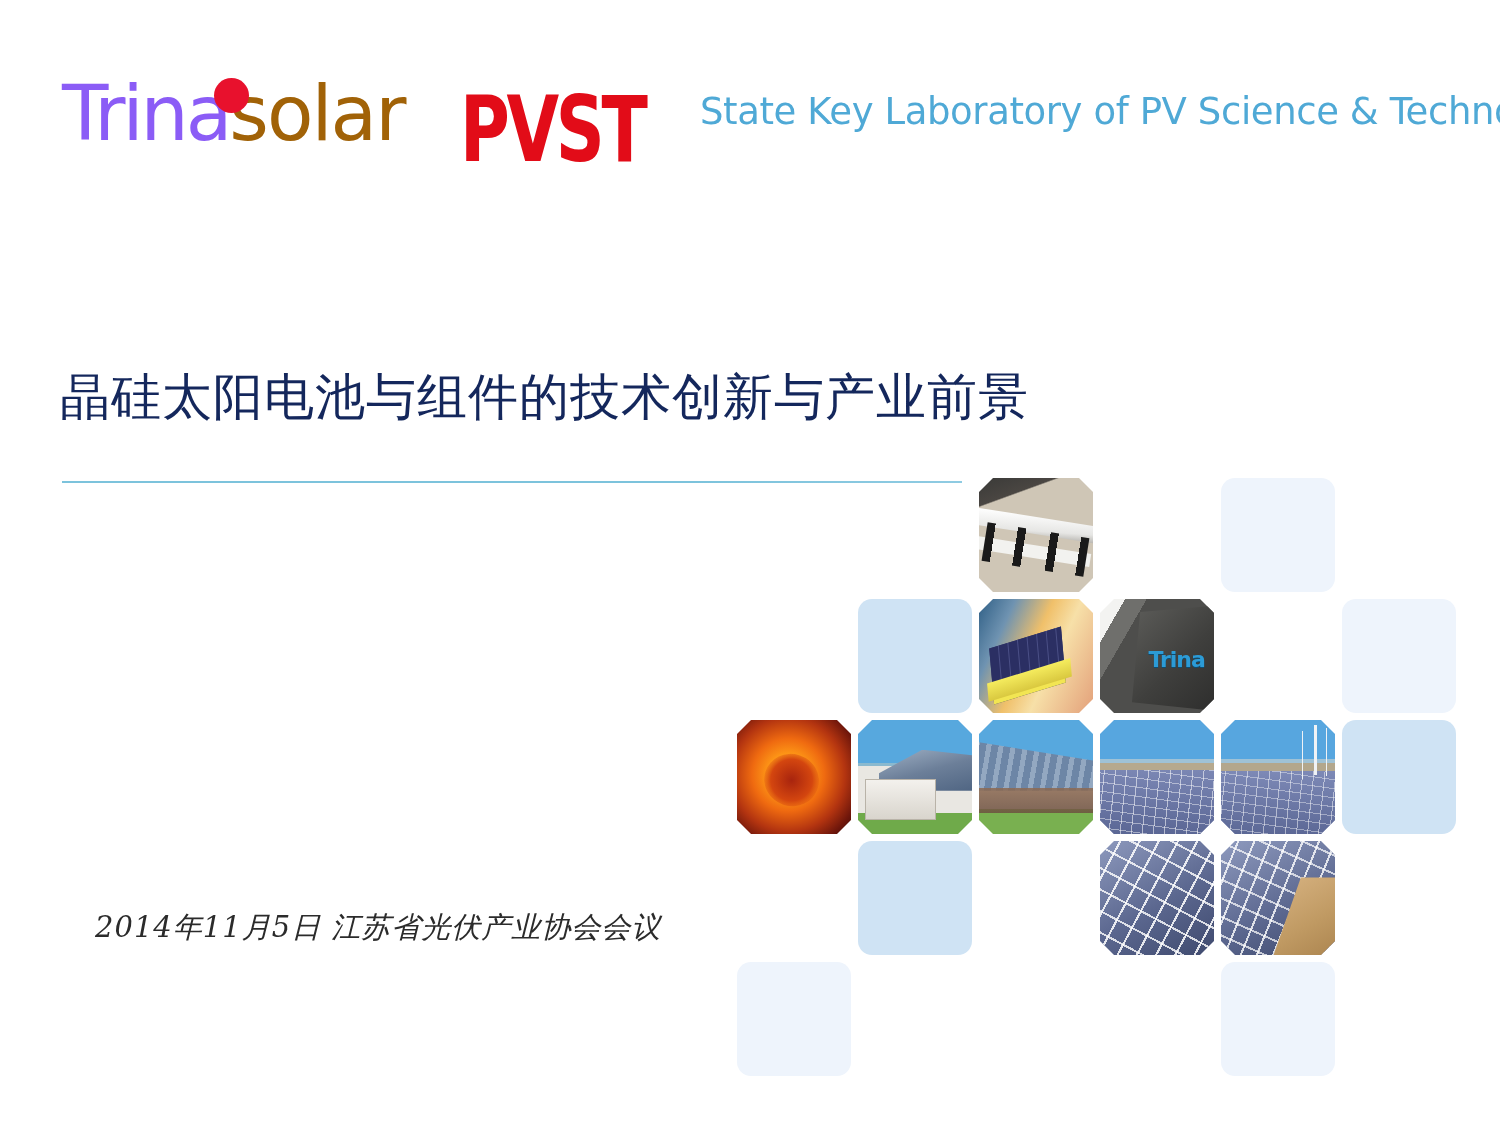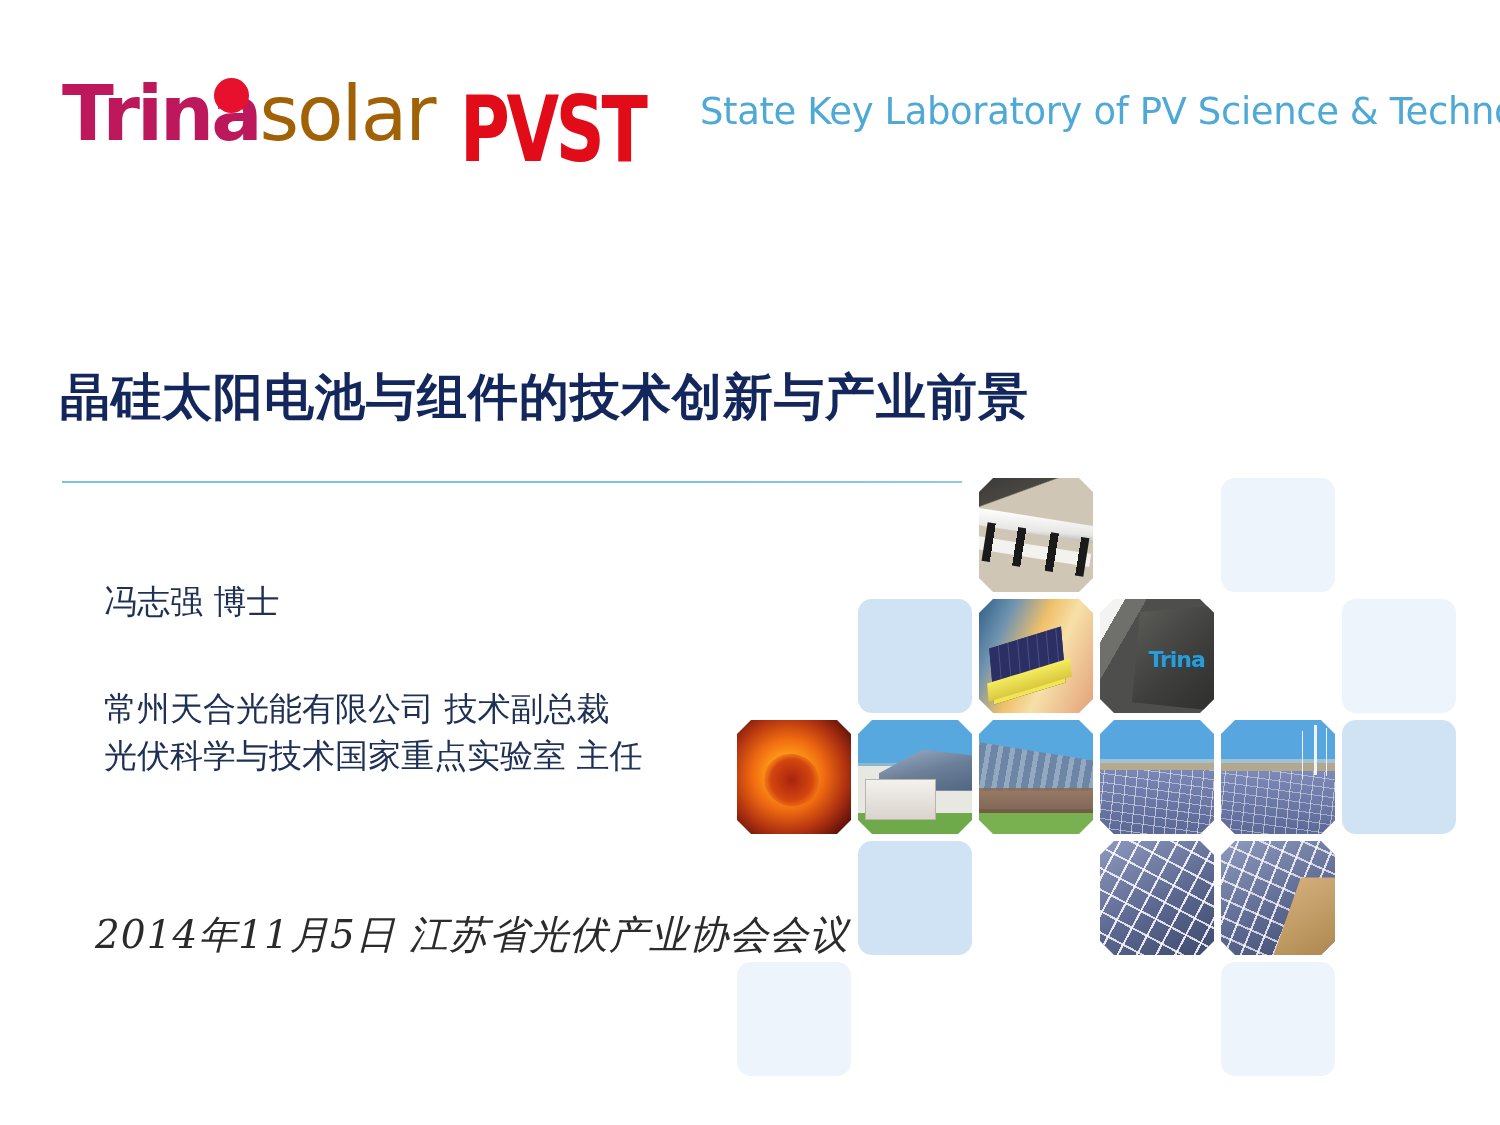--- a/index.html
+++ b/index.html
@@ -41,22 +41,22 @@
     position: absolute;
     left: 0;
     top: 0;
     font-family: "DejaVu Sans", sans-serif;
     font-size: 76px;
     letter-spacing: -3px;
     line-height: 84px;
     white-space: nowrap;
   }
   #trina-word-trina {
-    color: #be185d;
-    font-weight: 700;
+    color: #8b5cf6;
+    font-weight: 400;
   }
   #trina-word-solar {
     color: #a16207;
     font-weight: 400;
     letter-spacing: -2px;
   }
   #trina-dot {
     position: absolute;
     left: 152px;
     top: 6px;
@@ -121,21 +121,21 @@
     margin-top: 2px;
   }
 
   
   #slide-title {
     position: absolute;
     left: 60px;
     top: 366px;
     font-family: "DejaVu Sans", sans-serif;
     font-size: 50px;
-    font-weight: 700;
+    font-weight: 400;
     color: #14275C;
     letter-spacing: 1px;
     line-height: 62px;
     white-space: nowrap;
   }
 
   
   #title-divider {
     position: absolute;
     left: 62px;
@@ -164,21 +164,21 @@
     margin-bottom: 60px;
   }
 
   
   #event-line {
     position: absolute;
     left: 95px;
     top: 908px;
     font-family: "DejaVu Serif", serif;
     font-style: italic;
-    font-size: 39px;
+    font-size: 29px;
     font-weight: 400;
     color: #2B2B2B;
     letter-spacing: 1px;
     white-space: nowrap;
   }
 
   
   #photo-mosaic {
     position: absolute;
     left: 737px;
@@ -395,25 +395,20 @@
     <div id="lab-name">
       <div id="lab-name-en">State Key Laboratory of PV Science &amp; Technology</div>
     </div>
 
   </div>
 
   <div id="slide-title">晶硅太阳电池与组件的技术创新与产业前景</div>
 
   <div id="title-divider"></div>
 
-  <div id="author-block">
-    <div id="author-name" class="author-line">冯志强 博士</div>
-    <div class="author-line">常州天合光能有限公司  技术副总裁</div>
-    <div class="author-line">光伏科学与技术国家重点实验室 主任</div>
-  </div>
 
   <div id="event-line">2014年11月5日 江苏省光伏产业协会会议</div>
 
   <div id="photo-mosaic">
       <div class="tile" style="left: 242px; top: 0px;">
         <div class="ph ph-mount"></div>
       </div>
       <div class="tile pale-light" style="left: 484px; top: 0px;"></div>
       <div class="tile pale-mid" style="left: 121px; top: 121px;"></div>
       <div class="tile" style="left: 242px; top: 121px;">

